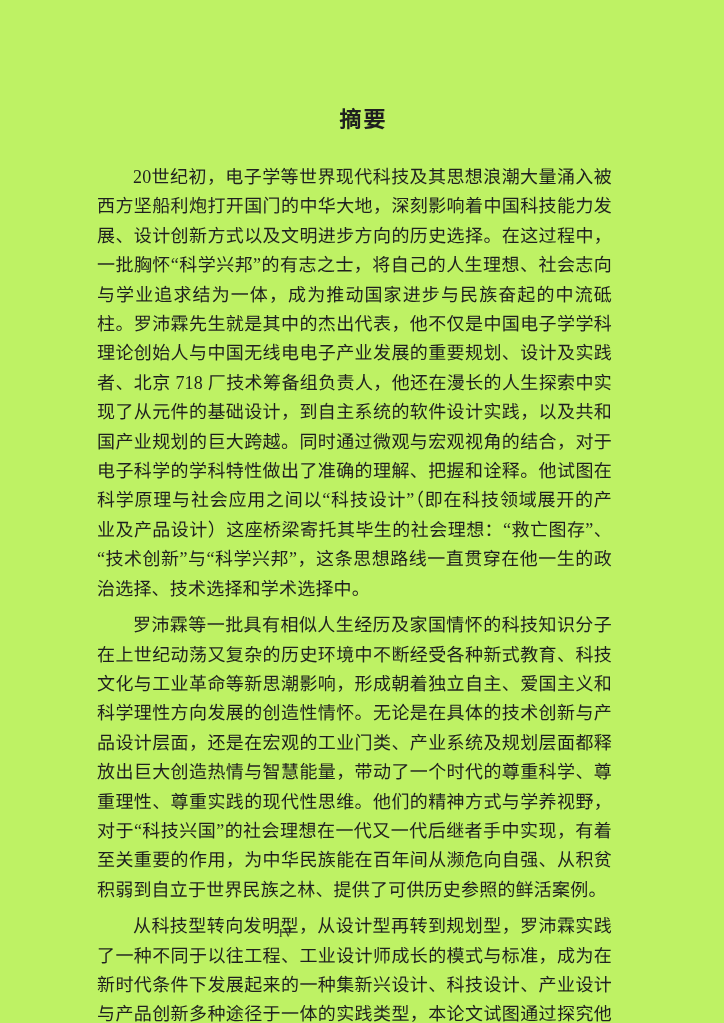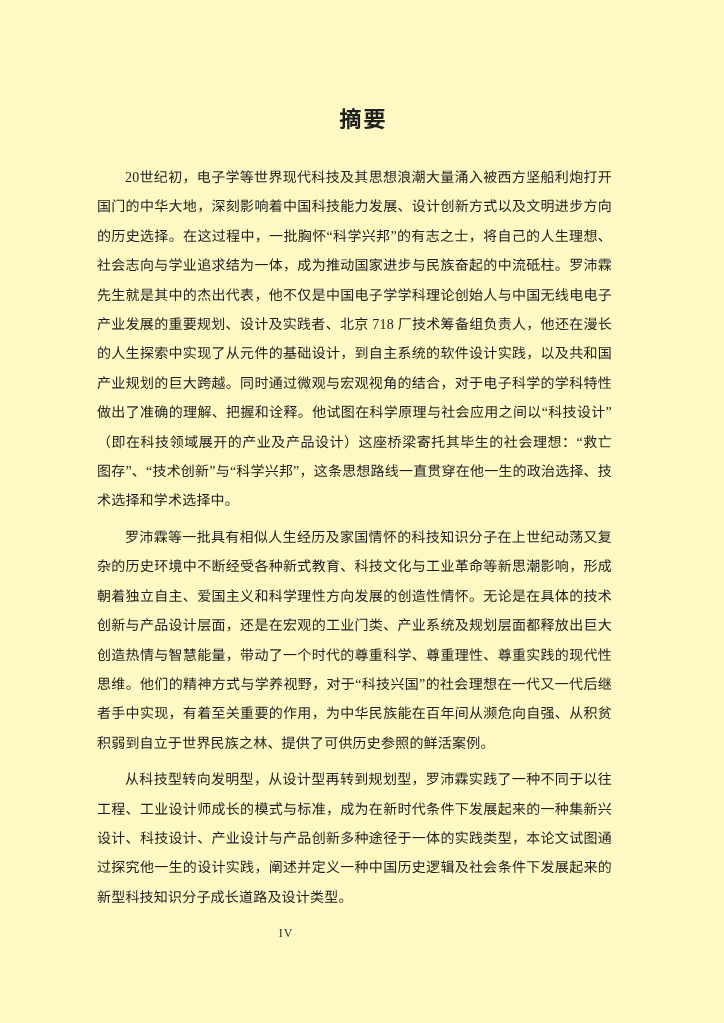--- a/index.html
+++ b/index.html
@@ -5,21 +5,21 @@
   html, body {
     margin: 0;
     padding: 0;
     background: #e8e8e8;
   }
   .page {
     position: relative;
     width: 724px;
     height: 1023px;
     margin: 0 auto;
-    background: #fef9c3;
+    background: #bef264;
     font-family: "Liberation Serif", "DejaVu Serif", serif;
     color: #1f1f1f;
     overflow: hidden;
     text-decoration: underline;
   }
   .content {
     position: absolute;
     left: 97px;
     top: 104px;
     width: 533px;
@@ -27,21 +27,21 @@
   .doc-title {
     margin: 0 0 27px 0;
     font-size: 22px;
     font-weight: 700;
     line-height: 32px;
     text-align: center;
     letter-spacing: 2px;
   }
   .para {
     margin: 0 18px 7px 0;
-    font-size: 14px;
+    font-size: 18px;
     line-height: 29.4px;
     text-align: justify;
     text-indent: 2em;
     word-break: break-all;
     letter-spacing: 0.2px;
   }
   .keywords-line {
     margin-top: 1px;
     line-height: 29px;
     white-space: nowrap;

